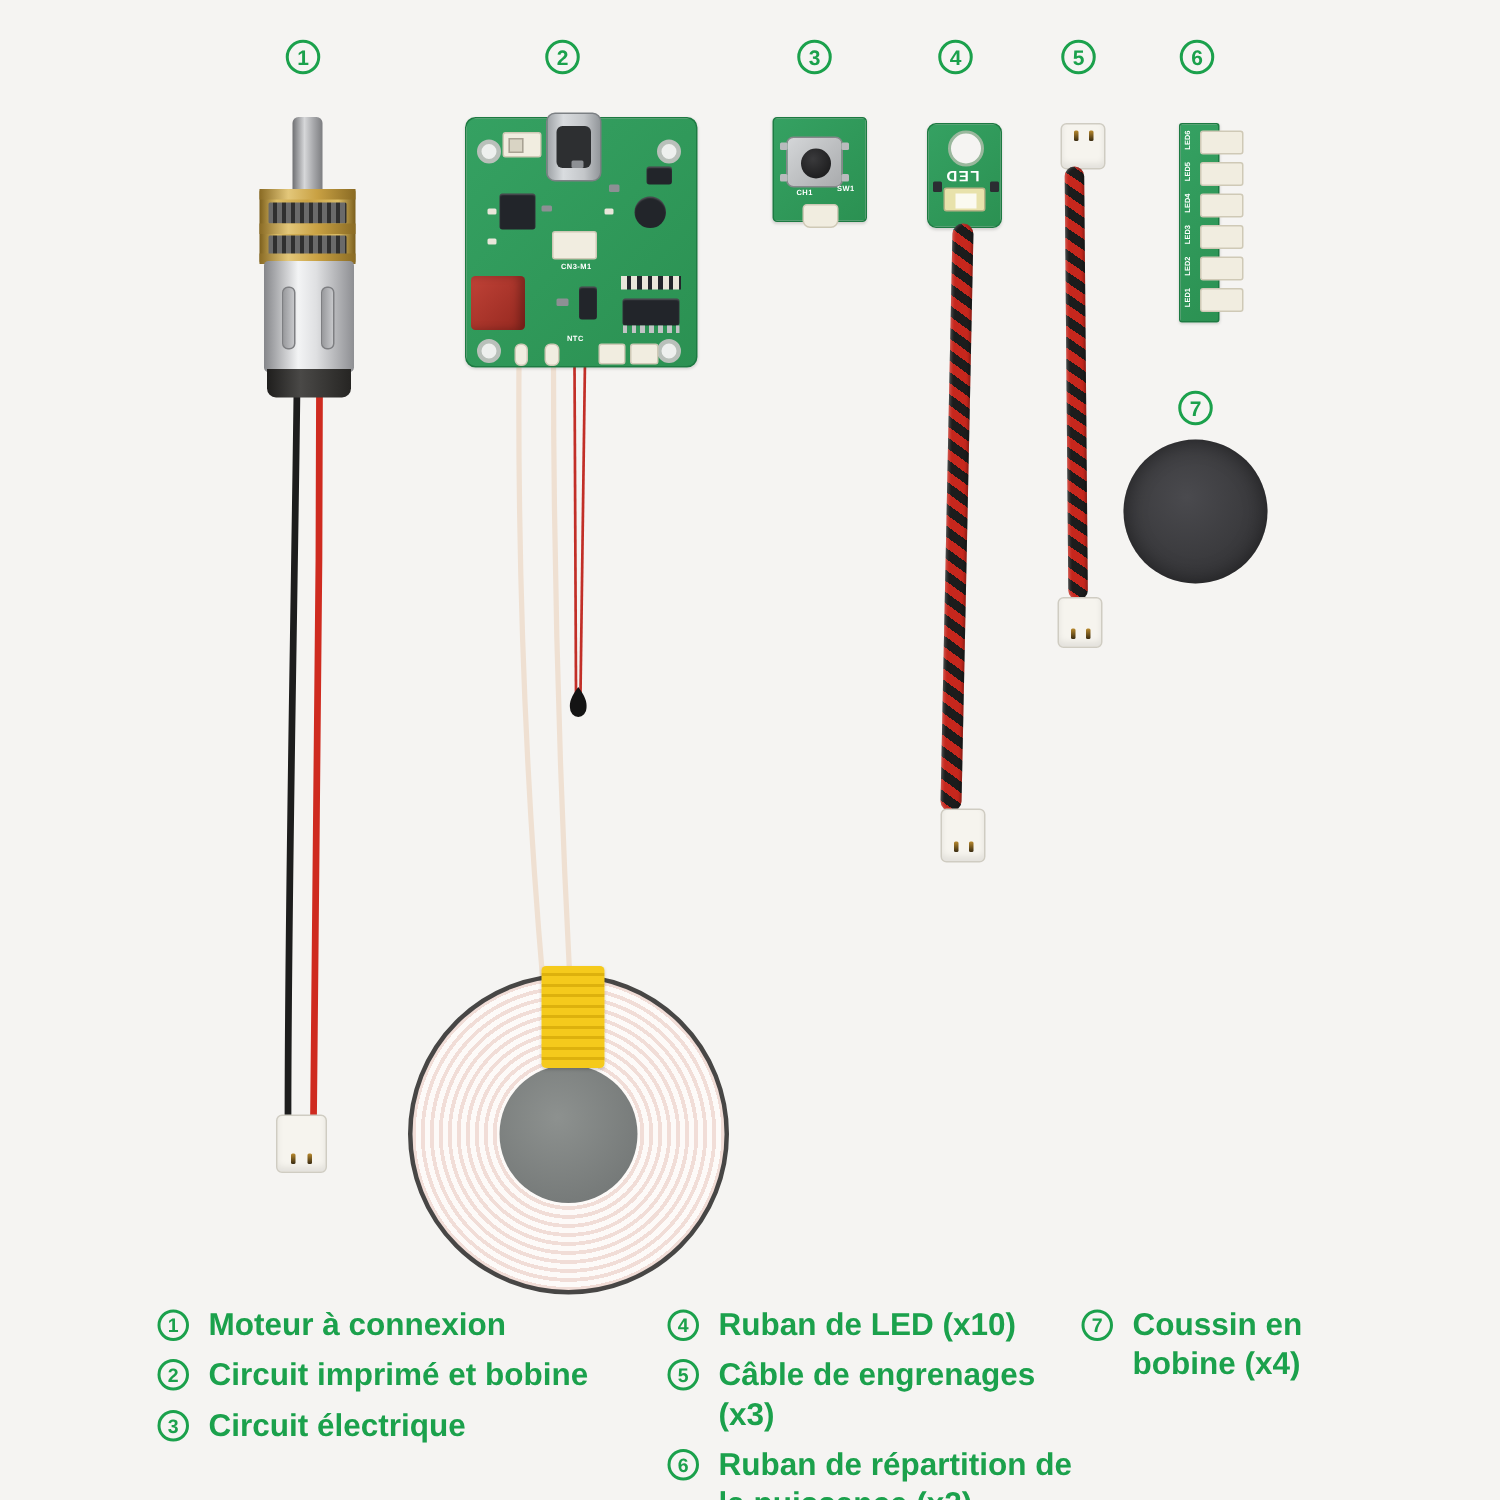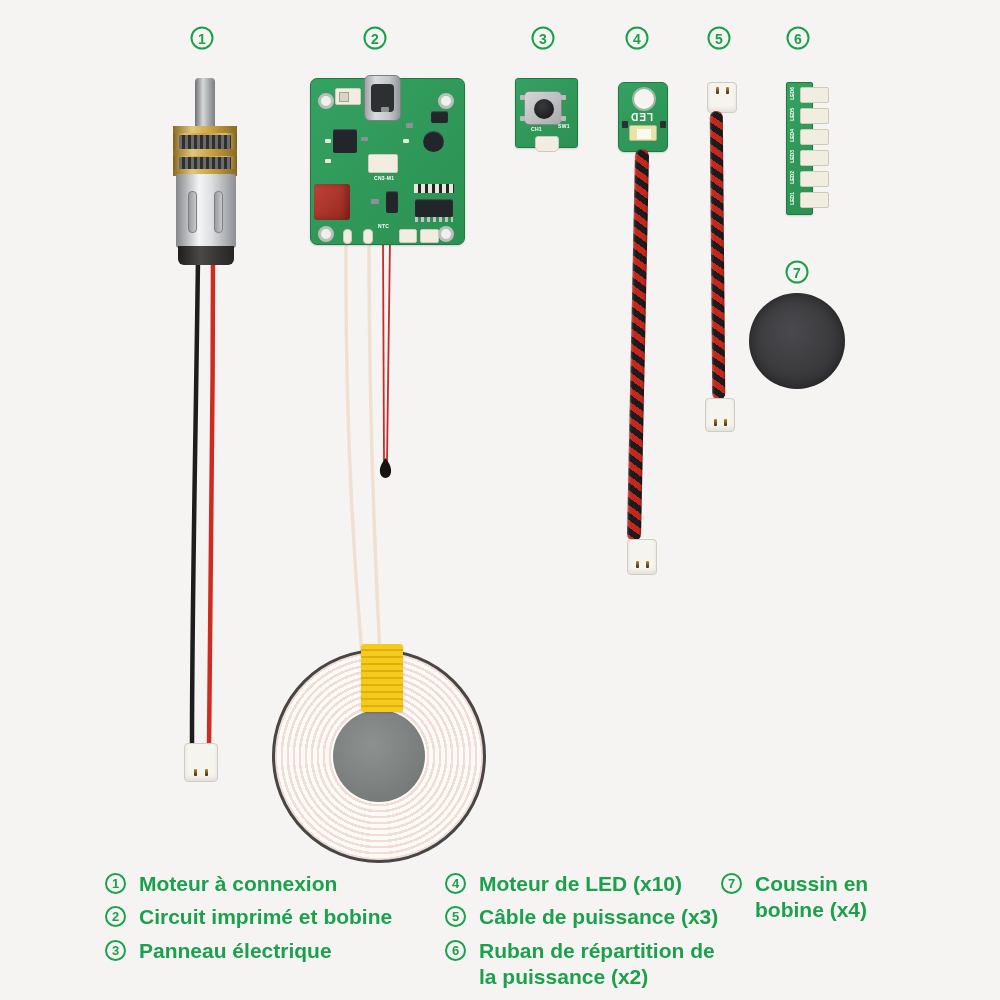--- a/index.html
+++ b/index.html
@@ -212,31 +212,31 @@
       <div class="legend-row">
         <span class="lnum">1</span>
         <span class="llabel">Moteur à connexion</span>
       </div>
       <div class="legend-row">
         <span class="lnum">2</span>
         <span class="llabel">Circuit imprimé et bobine</span>
       </div>
       <div class="legend-row">
         <span class="lnum">3</span>
-        <span class="llabel">Panneau électrique</span>
+        <span class="llabel">Circuit électrique</span>
       </div>
     </div>
     <div class="legend-col" style="left:445px; top:871px; width:280px;">
       <div class="legend-row">
         <span class="lnum">4</span>
-        <span class="llabel">Moteur de LED (x10)</span>
+        <span class="llabel">Ruban de LED (x10)</span>
       </div>
       <div class="legend-row">
         <span class="lnum">5</span>
-        <span class="llabel">Câble de puissance (x3)</span>
+        <span class="llabel">Câble de engrenages (x3)</span>
       </div>
       <div class="legend-row">
         <span class="lnum">6</span>
         <span class="llabel" style="max-width:245px; display:inline-block;">Ruban de répartition de la puissance (x2)</span>
       </div>
     </div>
     <div class="legend-col" style="left:721px; top:871px; width:180px;">
       <div class="legend-row">
         <span class="lnum">7</span>
         <span class="llabel" style="max-width:130px; display:inline-block;">Coussin en bobine (x4)</span>

